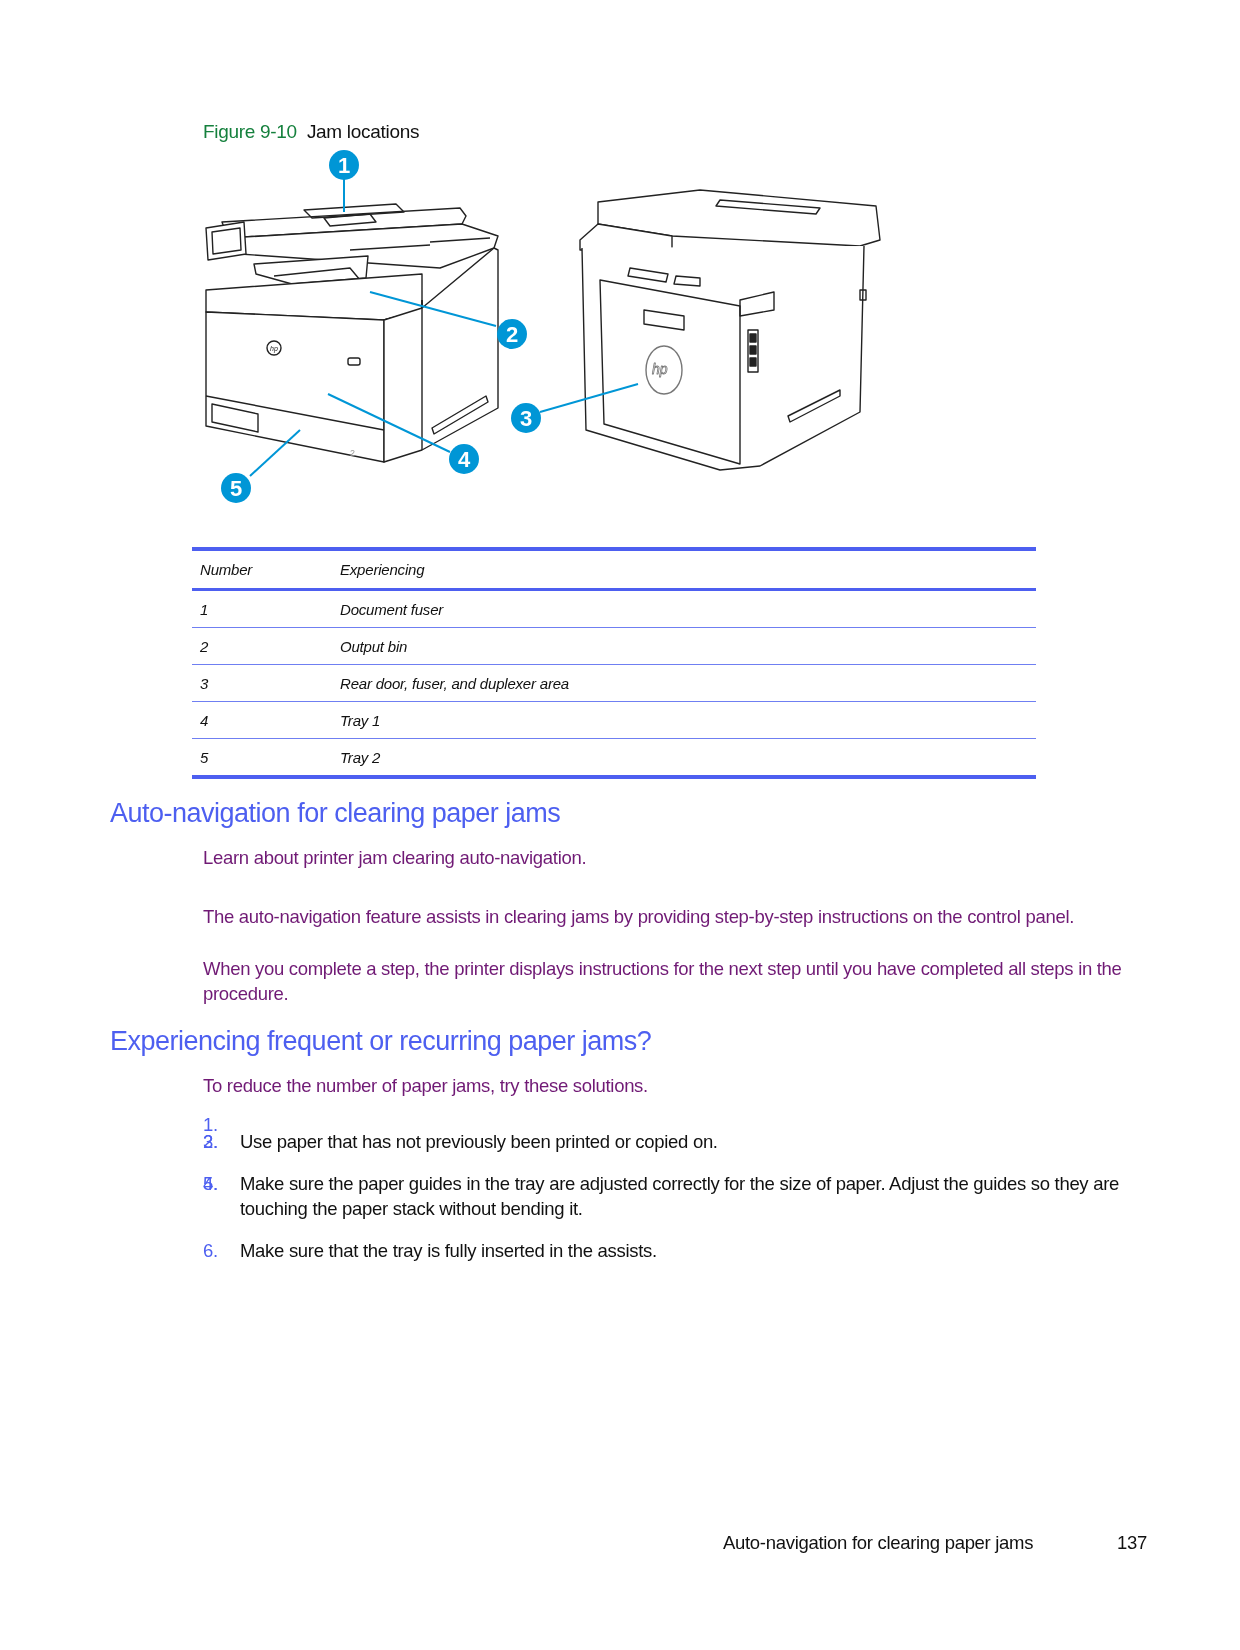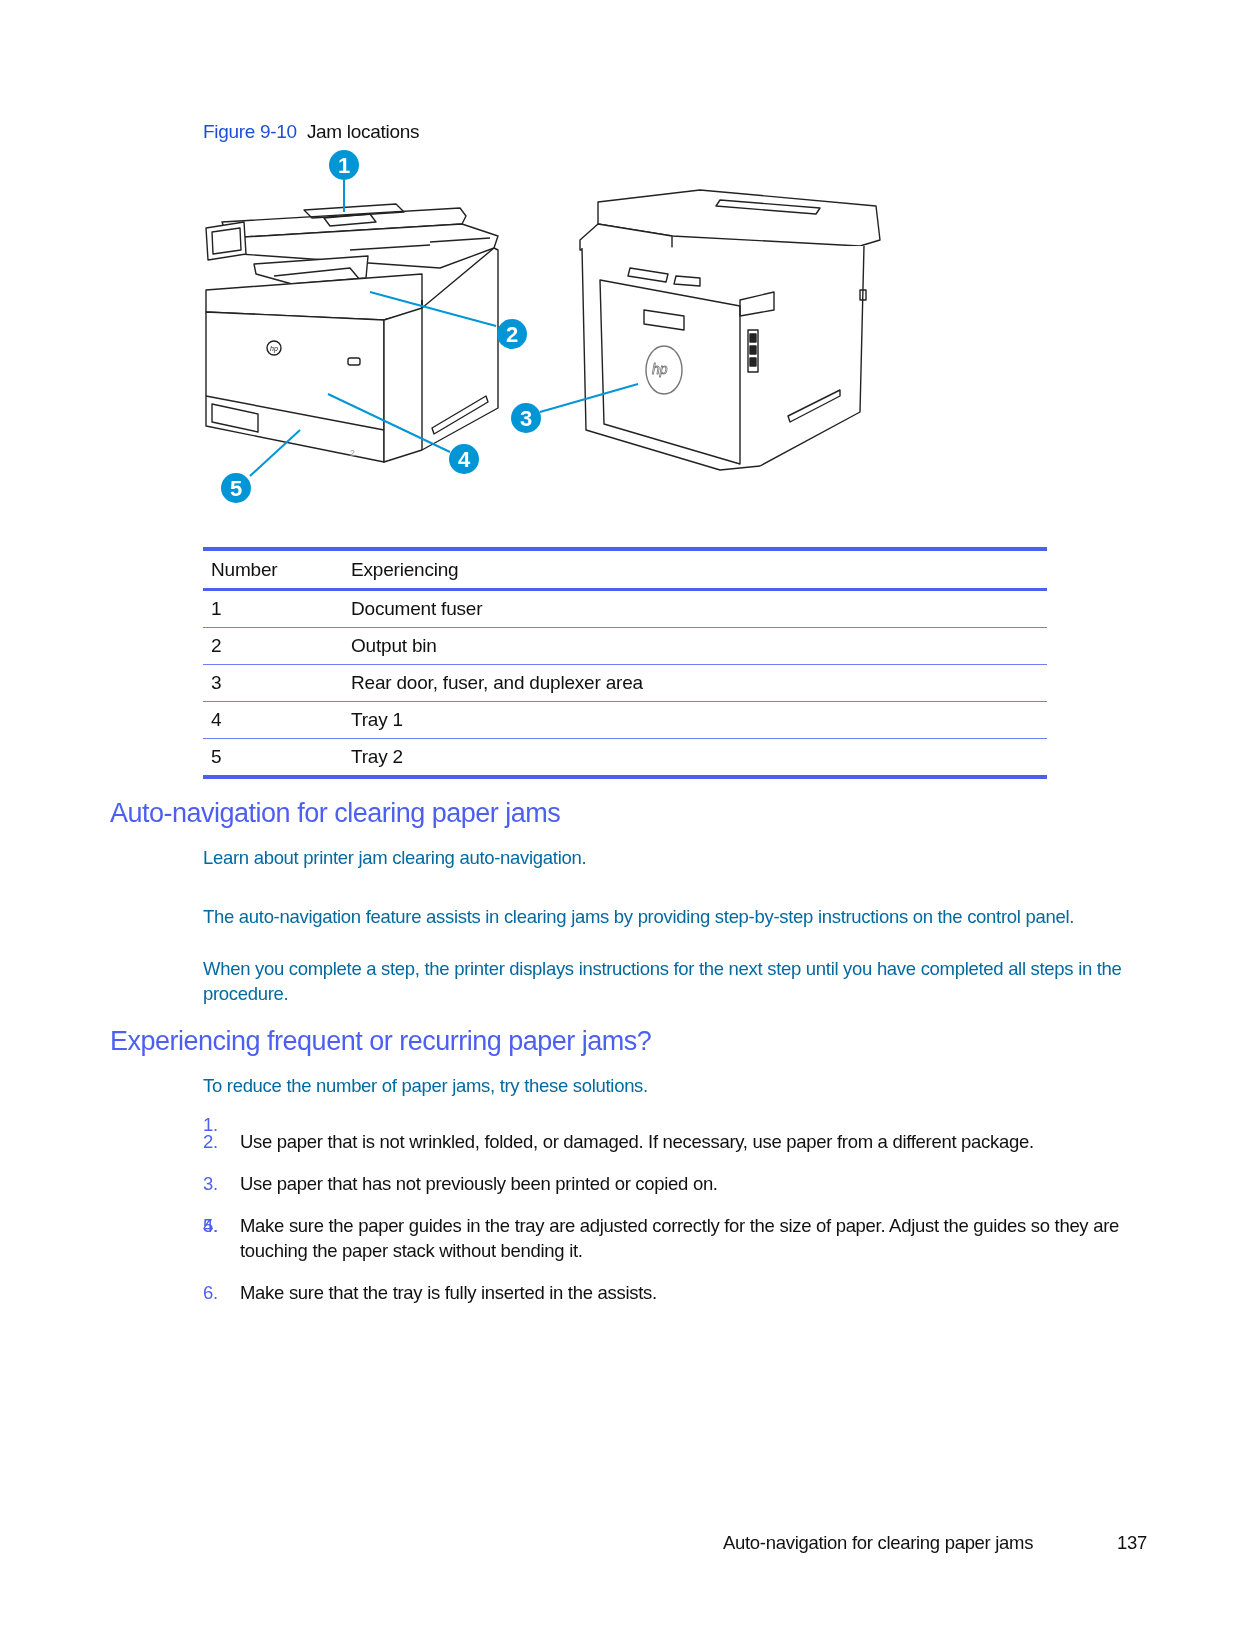--- a/index.html
+++ b/index.html
@@ -1,35 +1,35 @@
 <!DOCTYPE html>
 <html><head>
 <meta charset="utf-8">
 <style>
   html, body { margin: 0; padding: 0; background: #ffffff; }
   body { width: 1240px; height: 1650px; position: relative; overflow: hidden;
          font-family: "Liberation Sans", "DejaVu Sans", sans-serif; color: #111111; }
   .fig-caption { position: absolute; left: 203px; top: 121px; font-size: 19px; letter-spacing: -0.3px; }
-  .fig-caption .num { color: #1d4ed8; margin-right: 10px; }
+  .fig-caption .num { color: #15803d; margin-right: 10px; }
   .figure { position: absolute; left: 200px; top: 150px; width: 740px; height: 380px; }
   .figure svg { width: 740px; height: 380px; display: block; }
 
-  .jam-table { position: absolute; left: 203px; top: 547px; width: 844px; border-collapse: collapse;
-               font-size: 19px; letter-spacing: -0.2px; }
+  .jam-table { position: absolute; left: 192px; top: 547px; width: 844px; border-collapse: collapse;
+               font-size: 15px; letter-spacing: -0.2px; font-style: italic; }
   .jam-table th, .jam-table td { text-align: left; font-weight: normal; padding: 0 8px; height: 36px; }
   .jam-table thead tr { border-top: 4px solid #4d5ff0; border-bottom: 3px solid #4d5ff0; }
   .jam-table thead th { height: 37px; }
   .jam-table tbody tr { border-bottom: 1.5px solid #6f7ff2; }
   .jam-table tbody tr:last-child { border-bottom: 4px solid #4d5ff0; }
   .jam-table .col-num { width: 124px; }
 
   h2 { position: absolute; left: 110px; margin: 0; font-weight: normal; font-size: 27px; letter-spacing: -0.5px;
        color: #4d5ff0; }
   .para { position: absolute; left: 203px; width: 930px; margin: 0; font-size: 18.5px; line-height: 25px;
-          letter-spacing: -0.3px; color: #0369a1; }
+          letter-spacing: -0.3px; color: #701a75; }
   .steps { position: absolute; left: 203px; top: 1112px; width: 930px; margin: 0; padding: 0; list-style: none;
            font-size: 18.5px; line-height: 25px; letter-spacing: -0.3px; }
   .steps li { position: relative; padding-left: 37px; margin-bottom: 17px; }
   .steps li .n { position: absolute; left: 0; top: 0; color: #4d5ff0; }
   .footer { position: absolute; top: 1532px; left: 0; width: 1240px; font-size: 18.5px; letter-spacing: -0.3px; }
   .footer .ft { position: absolute; left: 723px; }
   .footer .pg { position: absolute; left: 1117px; text-align: center; }
 </style>
 </head>
 <body>
@@ -162,21 +162,21 @@
 <h2 style="top:798px">Auto-navigation for clearing paper jams</h2>
 <p class="para" style="top:845px">Learn about printer jam clearing auto-navigation.</p>
 <p class="para" style="top:904px">The auto-navigation feature assists in clearing jams by providing step-by-step instructions on the control panel.</p>
 <p class="para" style="top:956px">When you complete a step, the printer displays instructions for the next step until you have completed all steps in the procedure.</p>
 
 <h2 style="top:1026px">Experiencing frequent or recurring paper jams?</h2>
 <p class="para" style="top:1073px">To reduce the number of paper jams, try these solutions.</p>
 
 <ol class="steps">
   <li><span class="n">1.</span></li>
-  <li><span class="n">2.</span><span>Use paper that is not wrinkled, folded, or damaged. If necessary, use paper from a different package.</span></li>
+  <li><span class="n">2.</span></li>
   <li><span class="n">3.</span><span>Use paper that has not previously been printed or copied on.</span></li>
   <li><span class="n">4.</span></li>
   <li><span class="n">5.</span><span>Make sure the paper guides in the tray are adjusted correctly for the size of paper. Adjust the guides so they are touching the paper stack without bending it.</span></li>
   <li><span class="n">6.</span><span>Make sure that the tray is fully inserted in the assists.</span></li>
 </ol>
 
 <div class="footer">
   <span class="ft">Auto-navigation for clearing paper jams</span>
   <span class="pg">137</span>
 </div>

